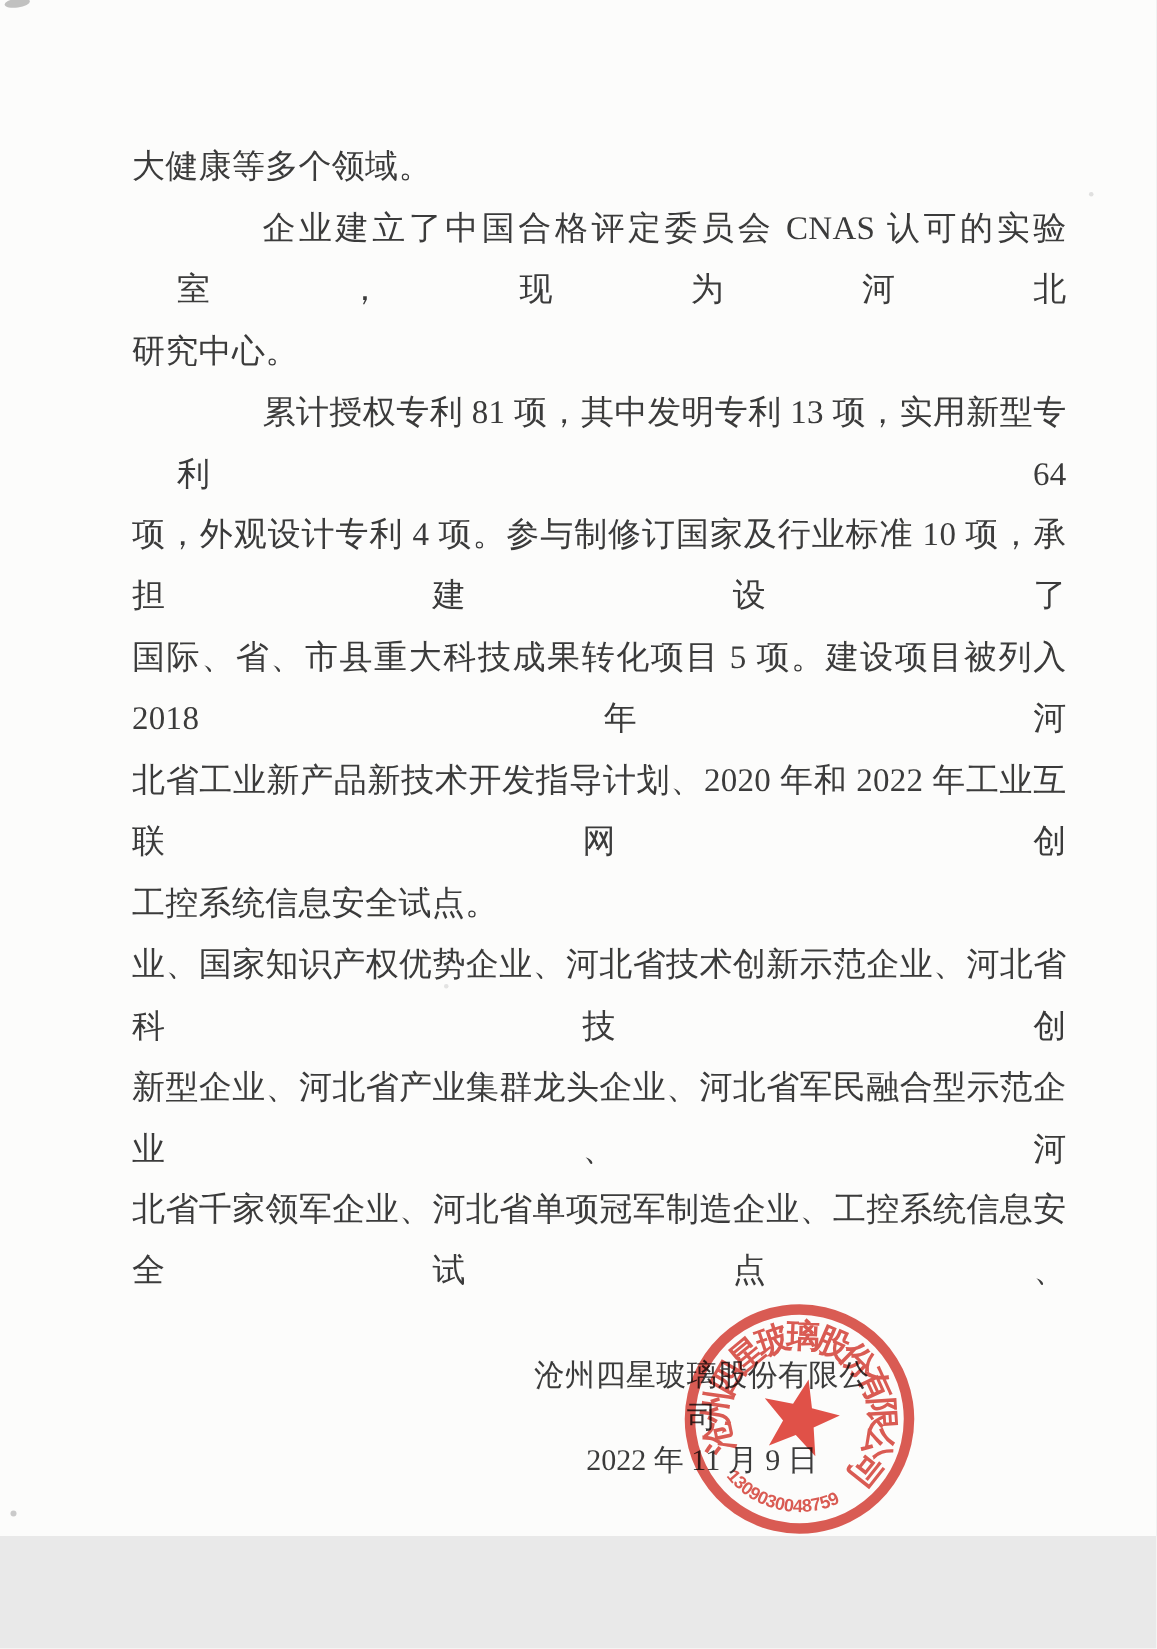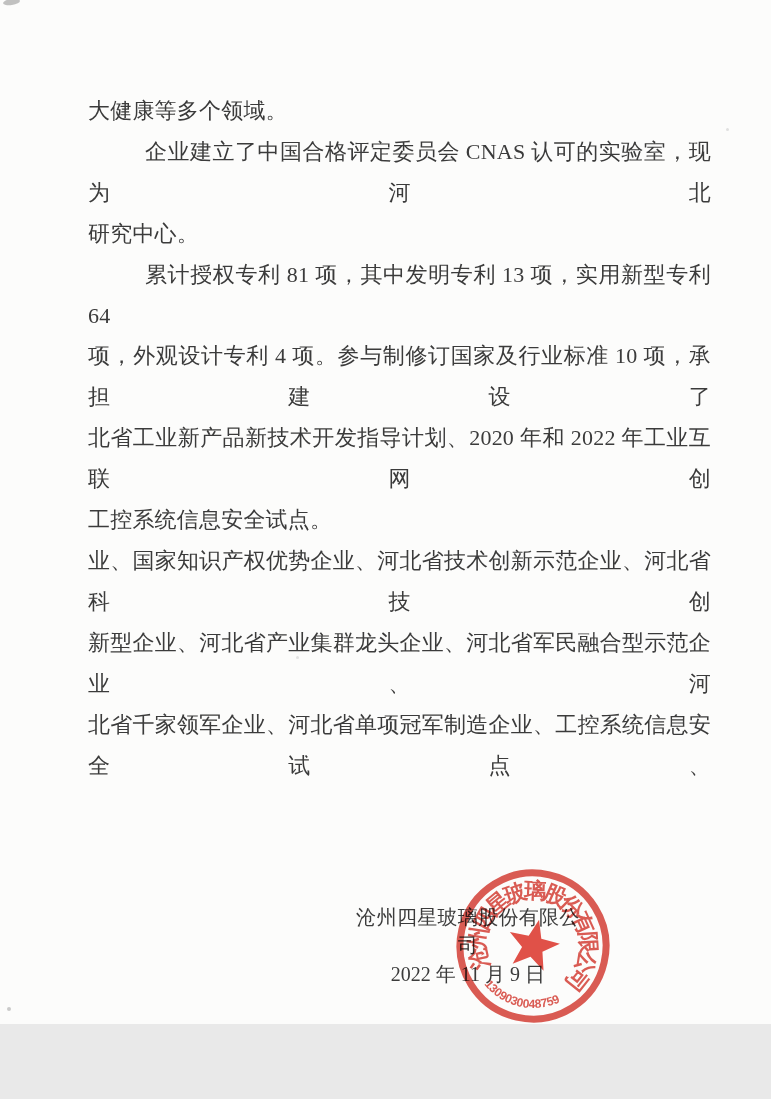--- a/index.html
+++ b/index.html
@@ -20,21 +20,21 @@
     color:var(--ink,#3b3b3b);
     letter-spacing:0.2px;
   }
   .line{
     text-align:justify;
     text-align-last:left;
     text-justify:inter-character;
     white-space:normal;
   }
   .line.stretch{text-align-last:justify;}
-  .line.indent{text-indent:57px;}
+  .line.indent{text-indent:57px;margin-left:30px;}
   
   .signature{
     position:absolute;
     left:347px;top:903px;width:242px;
     text-align:center;
     color:var(--ink,#3b3b3b);
     font-size:20px;
   }
   .signature .company{line-height:28px;letter-spacing:0.3px;}
   .signature .date{line-height:28px;margin-top:1px;}
@@ -74,20 +74,21 @@
   <div class="smudge s2"></div>
   <div class="smudge s3"></div>
   <div class="smudge s4"></div>
 
   <div class="text-block" id="text-block">
       <div class="line">大健康等多个领域。</div>
       <div class="line indent stretch">企业建立了中国合格评定委员会 CNAS 认可的实验室，现为河北</div>
       <div class="line">研究中心。</div>
       <div class="line indent stretch">累计授权专利 81 项，其中发明专利 13 项，实用新型专利 64</div>
       <div class="line stretch">项，外观设计专利 4 项。参与制修订国家及行业标准 10 项，承担建设了</div>
+      <div class="line stretch">国际、省、市县重大科技成果转化项目 5 项。建设项目被列入 2018 年河</div>
       <div class="line stretch">北省工业新产品新技术开发指导计划、2020 年和 2022 年工业互联网创</div>
       <div class="line">工控系统信息安全试点。</div>
       <div class="line stretch">业、国家知识产权优势企业、河北省技术创新示范企业、河北省科技创</div>
       <div class="line stretch">新型企业、河北省产业集群龙头企业、河北省军民融合型示范企业、河</div>
       <div class="line stretch">北省千家领军企业、河北省单项冠军制造企业、工控系统信息安全试点、</div>
     </div>
 
   <div class="signature">
     <div class="company">沧州四星玻璃股份有限公司</div>
     <div class="date">2022 年 11 月 9 日</div>

